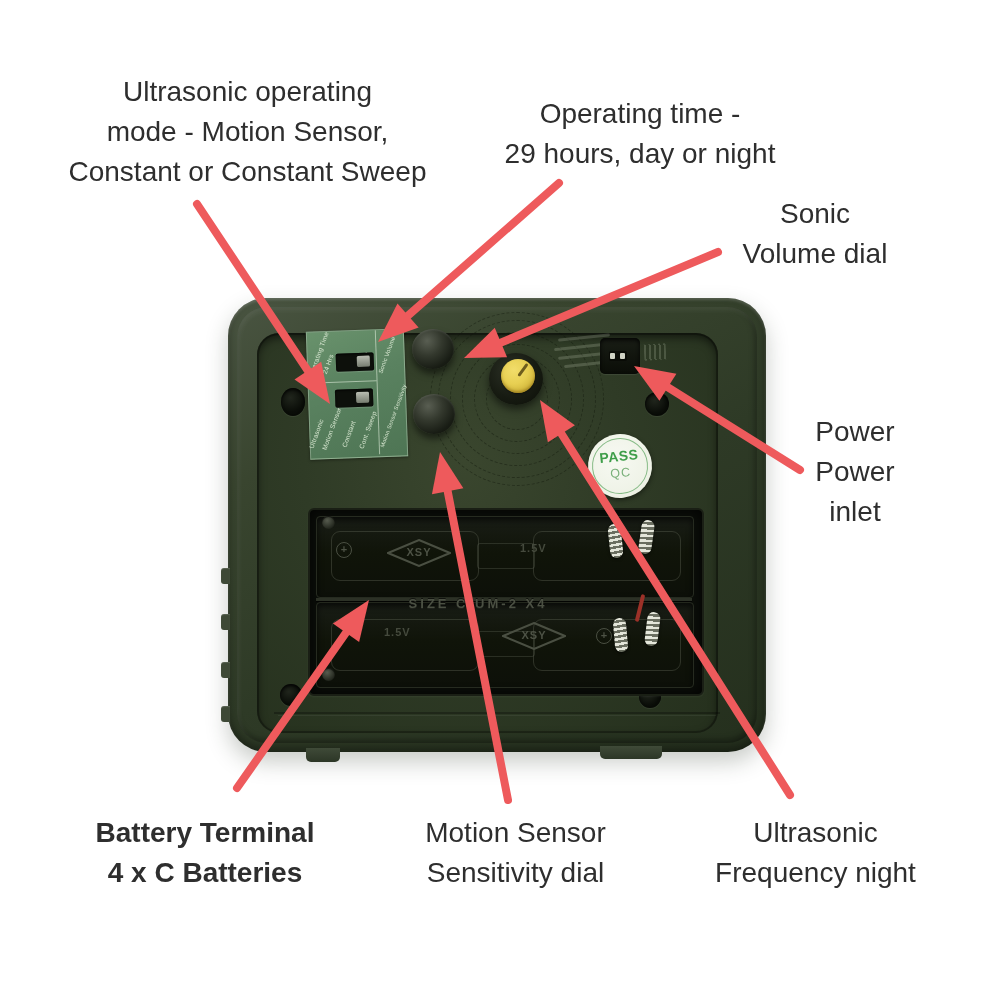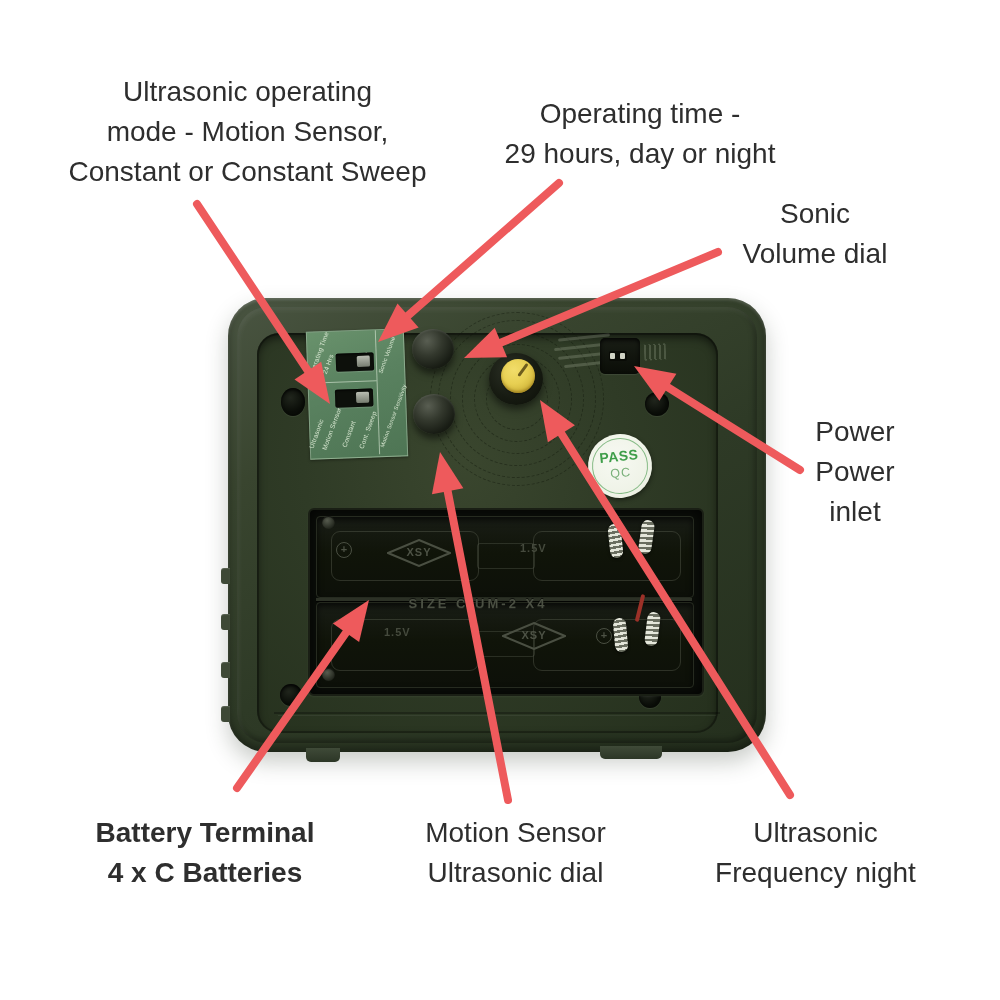--- a/index.html
+++ b/index.html
@@ -138,21 +138,21 @@
     <span>Power</span>
     <span>Power</span>
     <span>inlet</span>
   </div>
   <div class="ann-label" id="lbl-battery-terminal">
     <span>Battery Terminal</span>
     <span>4 x C Batteries</span>
   </div>
   <div class="ann-label" id="lbl-motion-sensitivity">
     <span>Motion Sensor</span>
-    <span>Ultrasonic dial</span>
+    <span>Sensitivity dial</span>
   </div>
   <div class="ann-label" id="lbl-ultrasonic-frequency">
     <span>Ultrasonic</span>
     <span>Frequency night</span>
   </div>
 
   <div class="device">
     <div class="device-rim"></div>
     <div class="device-inner"></div>
     <div class="groove"></div>

